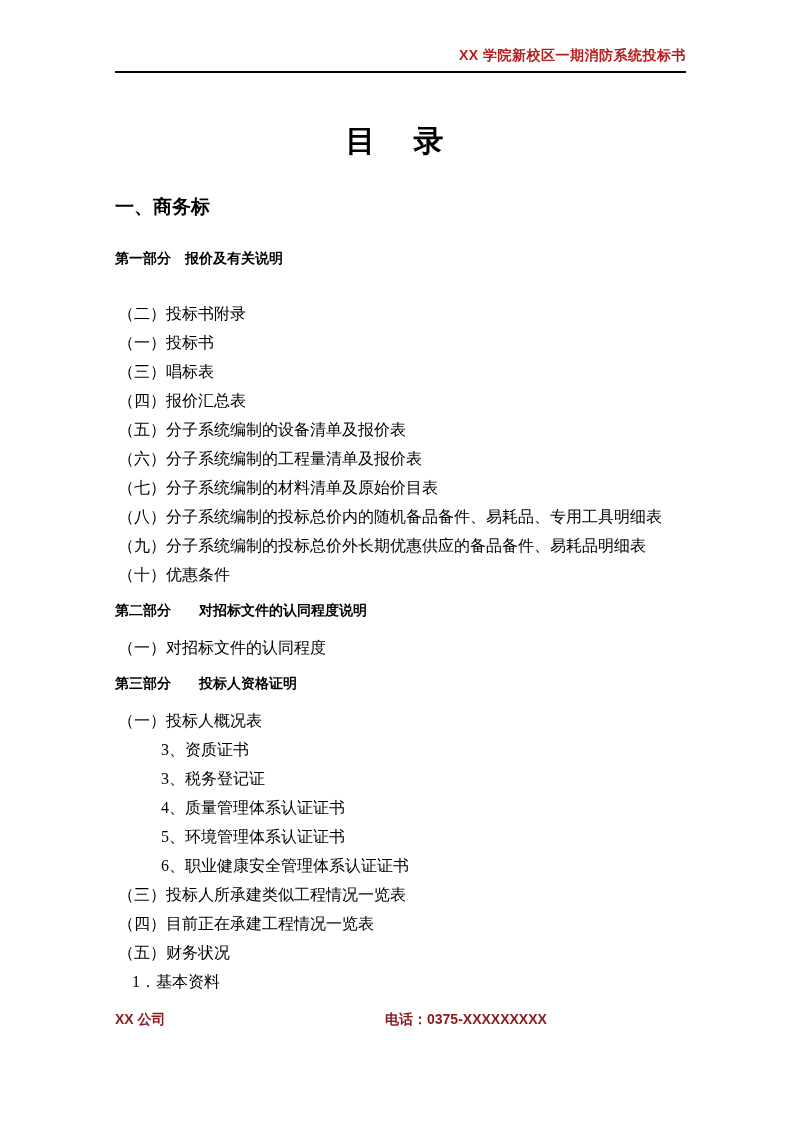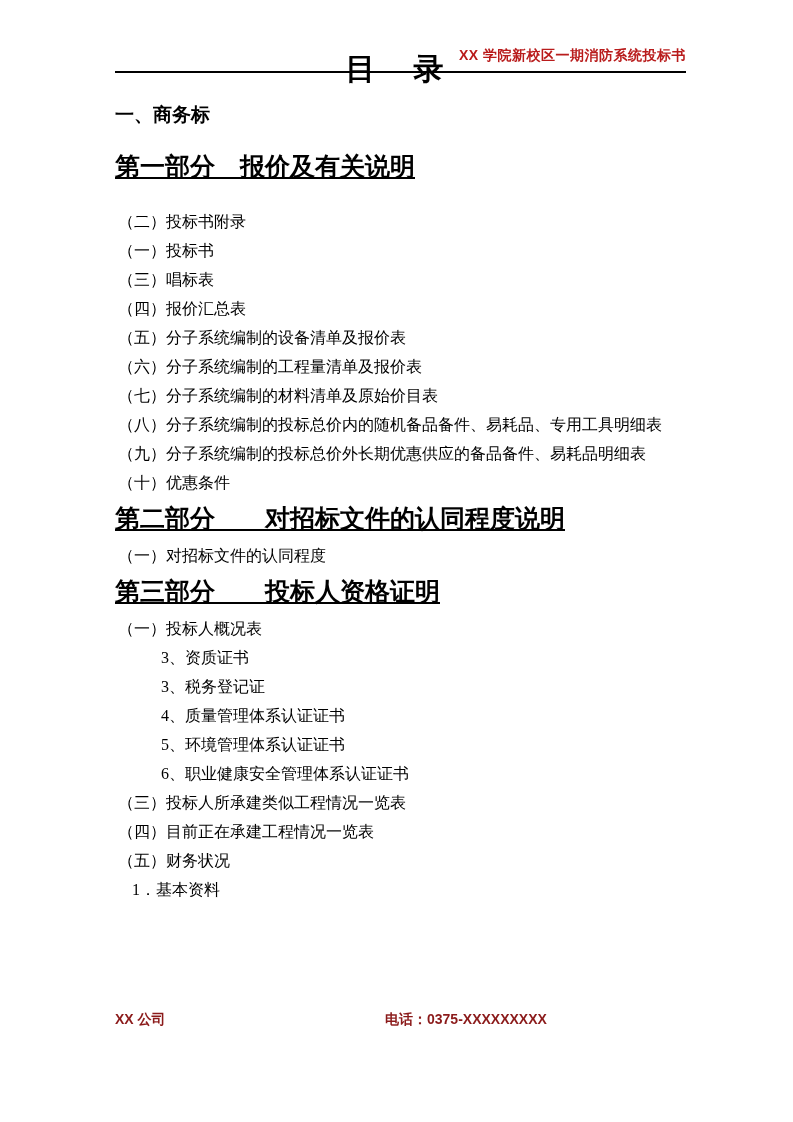--- a/index.html
+++ b/index.html
@@ -24,41 +24,40 @@
   }
   .header-rule {
     position: absolute;
     top: 71px;
     left: 115px;
     width: 571px;
     height: 0;
     border-top: 2px solid #000000;
   }
   .doc-title {
-    padding-top: 48px;
+    padding-top: 120px;
     text-align: center;
     font-size: 30px;
     font-weight: bold;
     letter-spacing: 4px;
     line-height: 42px;
   }
   .content { margin: 0 100px 0 115px; }
   .chapter {
-    margin-top: 12px;
+    margin-top: 32px;
     font-size: 19px;
     line-height: 26px;
     font-weight: bold;
   }
   .entry { font-size: 16px; line-height: 29px; white-space: nowrap; }
   .entry.part {
-    font-size: 25px;
+    font-size: 14px;
     line-height: 26px;
     font-weight: bold;
     margin: 26px 0 9px 0;
-    text-decoration: underline;
   }
   .entry.part:first-child { margin-bottom: 27px; }
   .entry.part ~ .entry.part { margin-top: 9px; }
   .entry.item   { padding-left: 3px; }
   .entry.sub1   { padding-left: 2px; }
   .entry.sub2   { padding-left: 46px; }
   .entry.numitem{ padding-left: 17px; }
   .footer-company, .footer-phone {
     position: absolute;
     top: 1011px;

